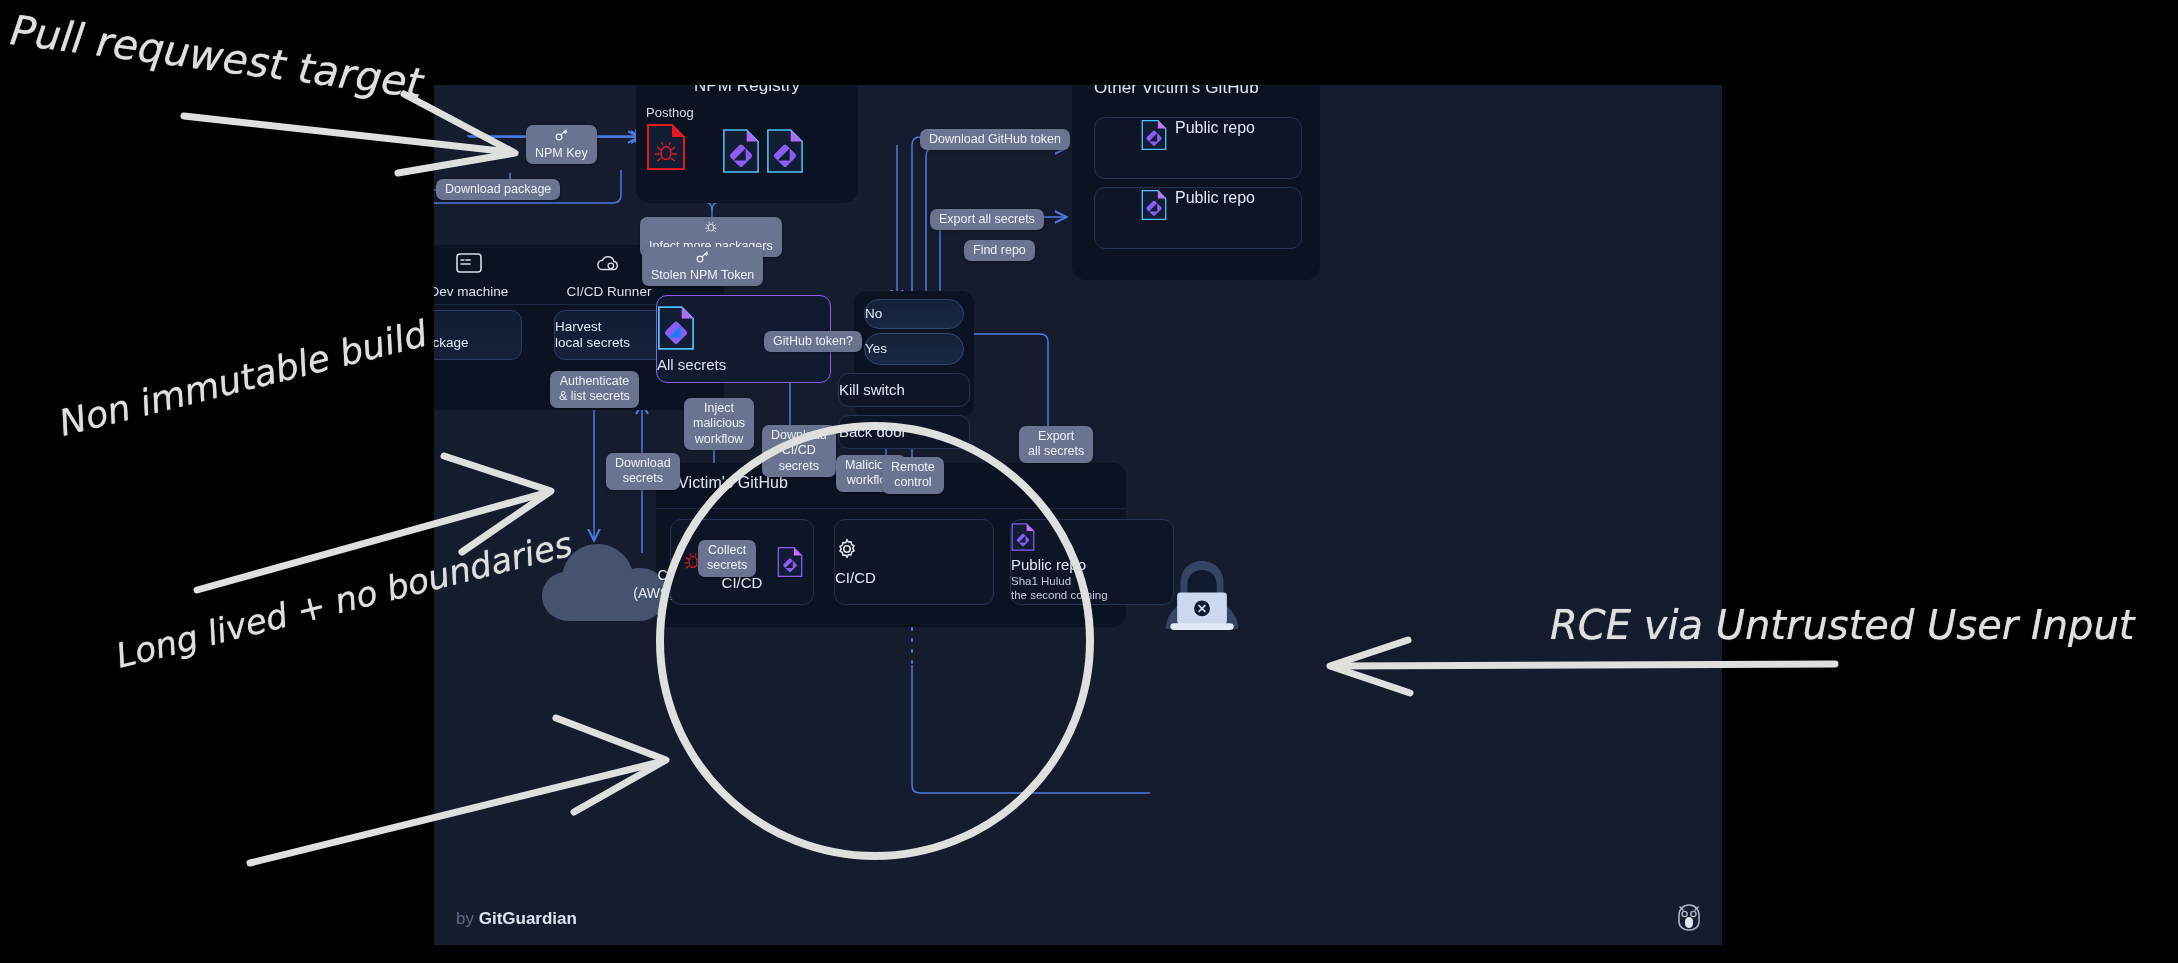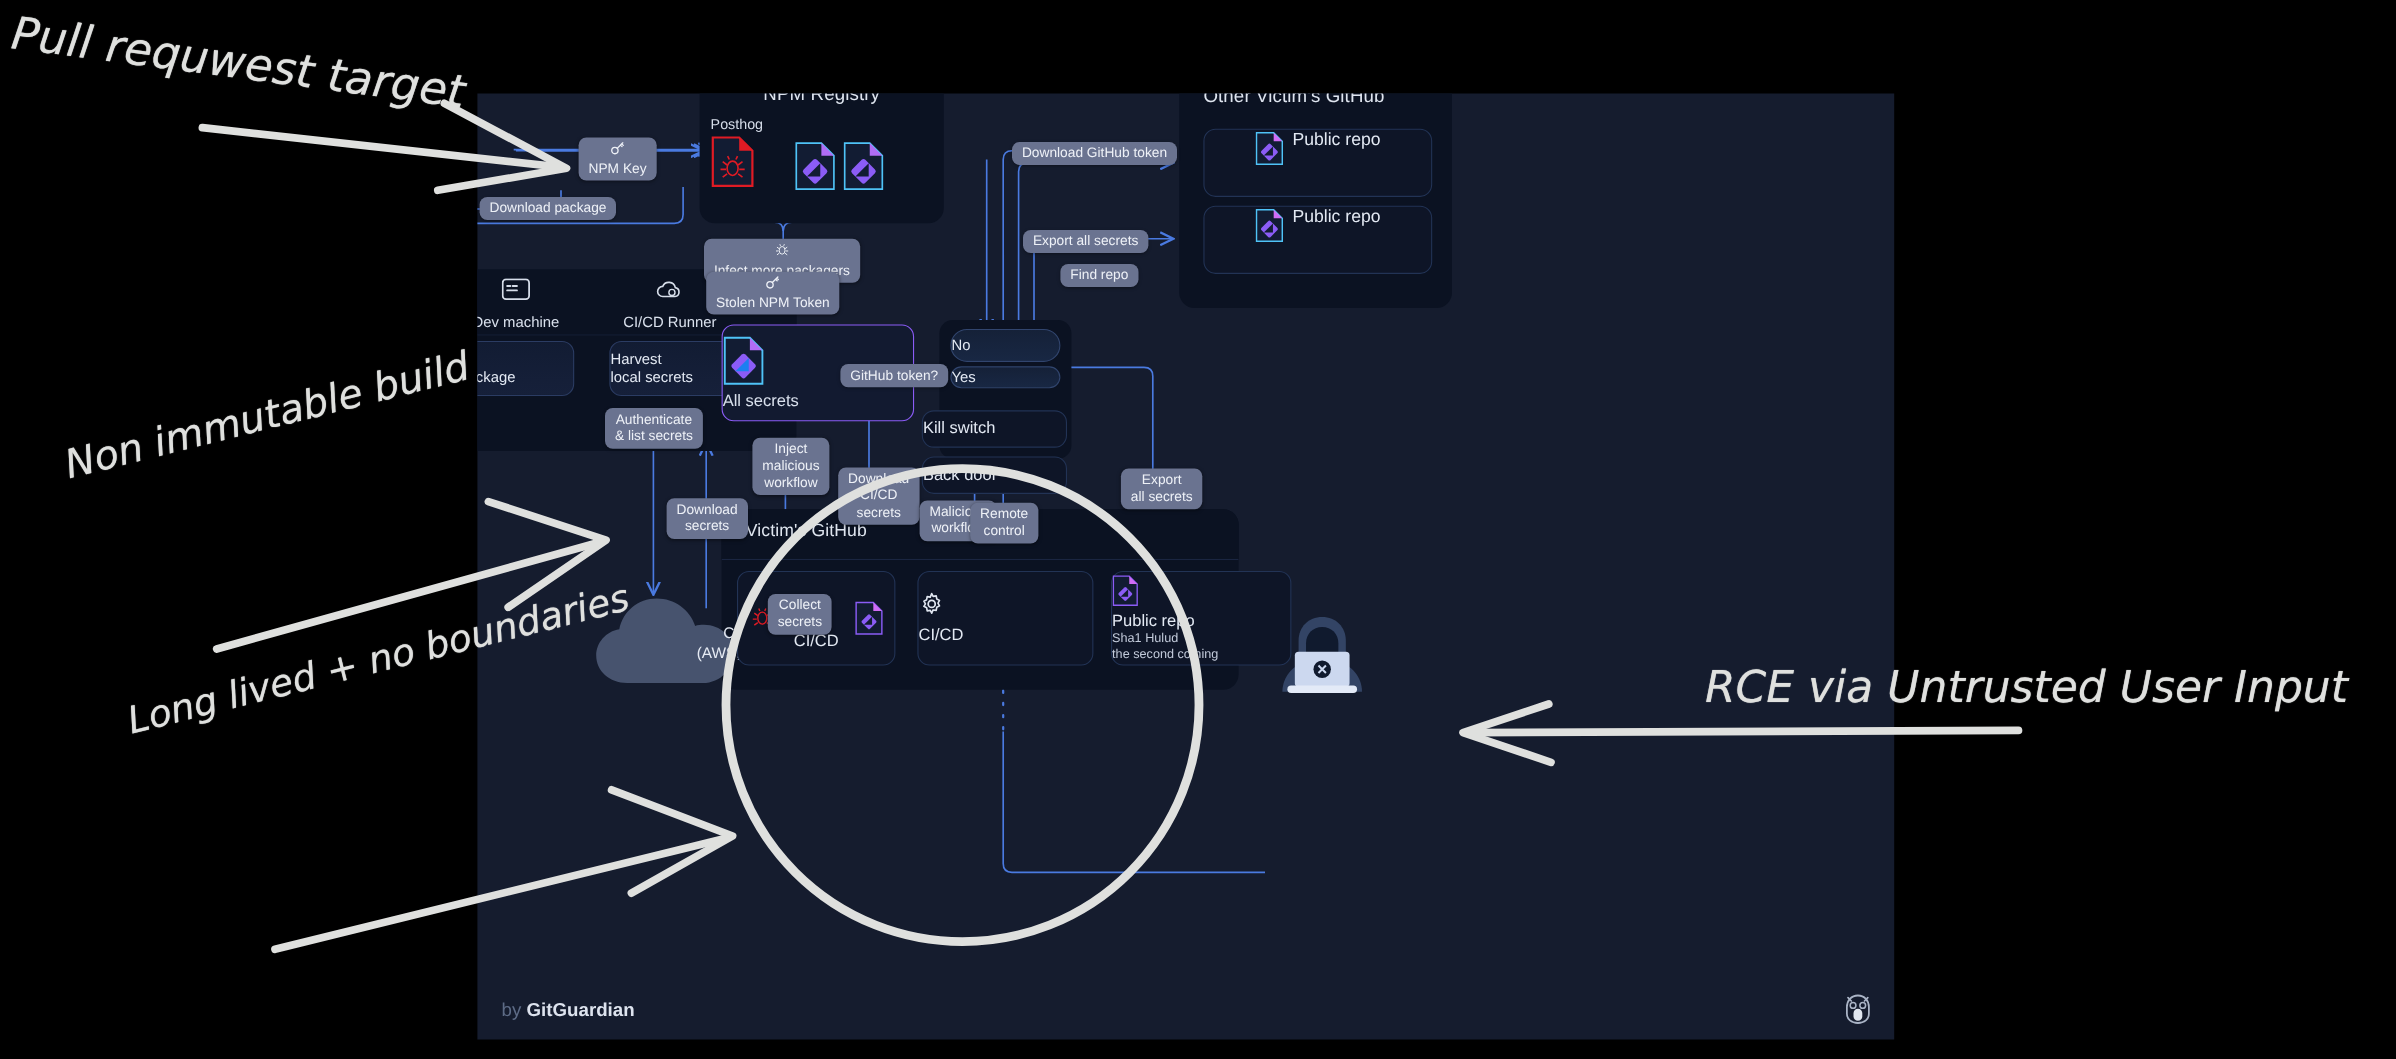--- a/index.html
+++ b/index.html
@@ -348,21 +348,21 @@
       <div style="position:absolute; left:0; top:34px; width:100%; text-align:right; color:#e6ebf4; font-size:14px; line-height:1.25;">
         <div>Cloud Env</div>
         <div>(AWS, GCP...)</div>
       </div>
     </div>
 
     <div class="panel panel-dark" style="left:420px; top:206px; width:120px; height:126px; border-radius:12px;"></div>
     <div class="node node-pill" style="left:430px; top:214px; width:100px; height:30px;">
       <span>No</span>
     </div>
-    <div class="node node-pill" style="left:430px; top:248px; width:100px; height:20px;">
+    <div class="node node-pill" style="left:430px; top:248px; width:100px; height:32px;">
       <span>Yes</span>
     </div>
     <div class="node node-flat" style="left:404px; top:288px; width:132px; height:34px; font-size:15px;">
       <span>Kill switch</span>
     </div>
     <div class="node node-flat" style="left:404px; top:330px; width:132px; height:34px; font-size:15px;">
       <span>Back door</span>
     </div>
 
     <div class="panel panel-dark" style="left:222px; top:378px; width:470px; height:164px;">

